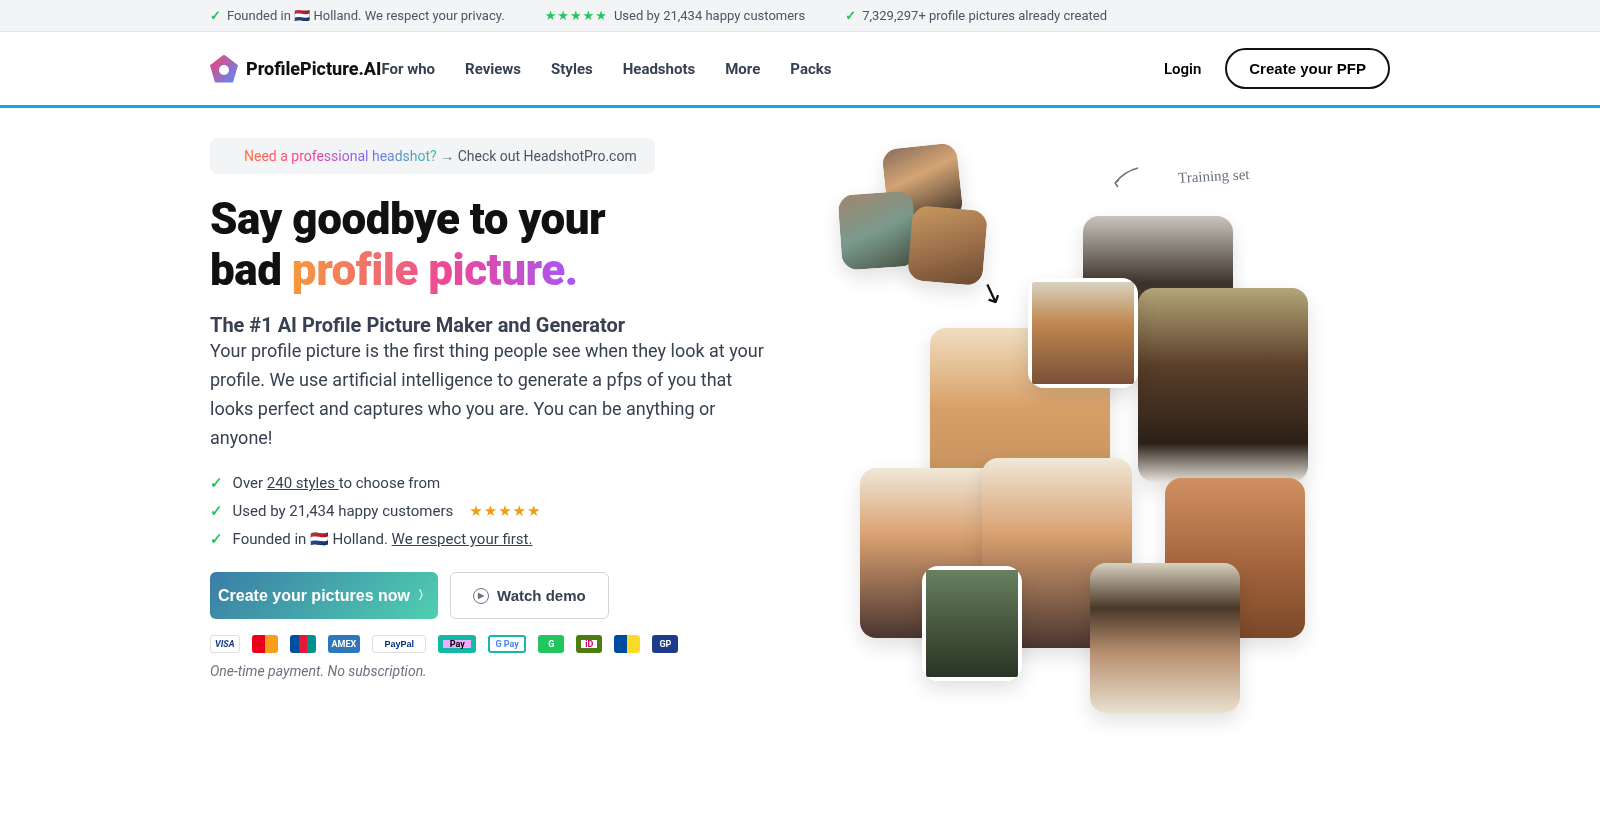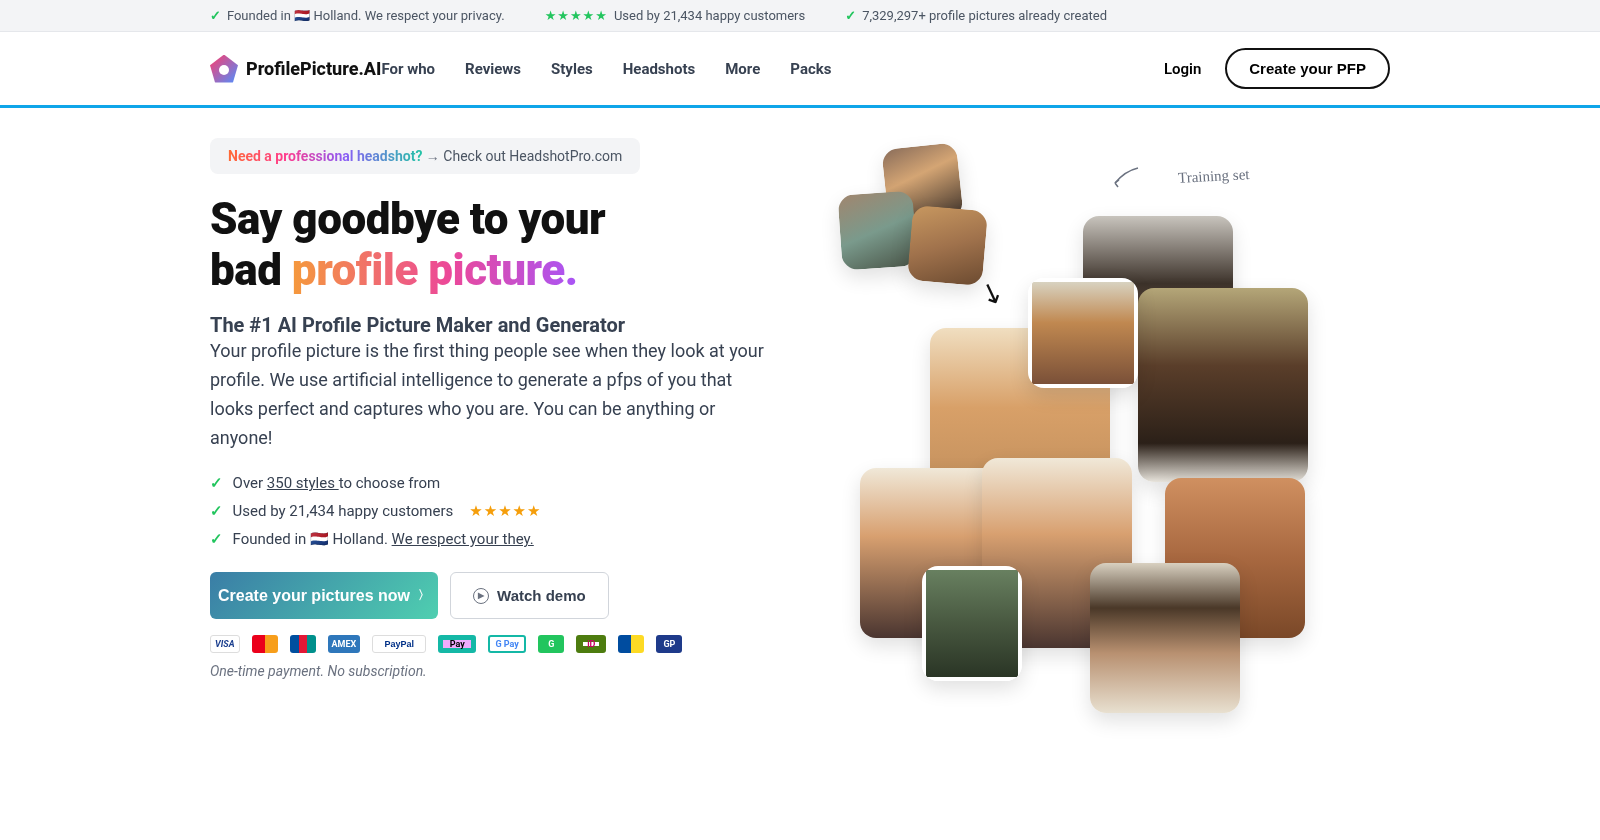--- a/index.html
+++ b/index.html
@@ -21,21 +21,21 @@
 .nav { display: flex; gap: 30px; font-weight: 700; font-size: 15px; color: #374151; }
 .nav a { text-decoration: none; color: #374151; cursor: pointer; }
 .header-right { margin-left: auto; display: flex; align-items: center; gap: 24px; }
 .login { font-weight: 600; font-size: 15px; color: #000000; cursor: pointer; }
 .cta-header { border: 2px solid #111; border-radius: 28px; padding: 10px 22px; font-weight: 700; font-size: 15px; cursor: pointer; background: #fff; }
 
 
 .hero { max-width: 1220px; margin: 0 auto; display: flex; padding: 30px 20px 40px; gap: 40px; }
 .hero-left { flex: 0 0 560px; }
 .promo-banner { display: inline-block; background: #f3f4f6; border-radius: 8px; padding: 10px 18px; font-size: 14px; color: #4b5563; margin-bottom: 20px; }
-.promo-gradient { background: linear-gradient(90deg, #ff6b35 0%, #ff3b8f 30%, #8b5cf6 60%, #22c3a6 100%); -webkit-background-clip: text; background-clip: text; -webkit-text-fill-color: transparent; font-weight: 700; }
+.promo-gradient { background: linear-gradient(90deg, #ff6b35 0%, #ff3b8f 30%, #8b5cf6 60%, #22c3a6 100%); -webkit-background-clip: text; background-clip: text; -webkit-text-fill-color: transparent; font-weight: 400; margin-left: 16px; }
 .arrow { color: #6b7280; }
 .headline { font-size: 44px; font-weight: 900; line-height: 1.15; letter-spacing: -0.5px; color: #111; margin-bottom: 18px; }
 .headline-gradient { background: linear-gradient(90deg, #f5993c 0%, #ec4899 55%, #a855f7 100%); -webkit-background-clip: text; background-clip: text; -webkit-text-fill-color: transparent; }
 .subhead { font-size: 20px; font-weight: 700; color: #374151; }
 .body-text { font-size: 18px; line-height: 1.6; color: #374151; margin-bottom: 22px; }
 .features { list-style: none; margin-bottom: 24px; }
 .features li { display: flex; align-items: center; gap: 10px; font-size: 15px; color: #374151; margin-bottom: 10px; }
 .features .underline { text-decoration: underline; }
 .stars-orange { color: #f59e0b; letter-spacing: 1px; margin-left: 6px; }
 .cta-row { display: flex; gap: 12px; margin-bottom: 16px; }
@@ -46,21 +46,21 @@
 .payments { display: flex; gap: 12px; align-items: center; margin-bottom: 10px; flex-wrap: wrap; }
 .pay-badge { display: inline-flex; align-items: center; justify-content: center; height: 18px; padding: 0 4px; font-size: 9px; font-weight: 700; border-radius: 3px; color: #fff; min-width: 26px; }
 .visa { background: #fff; color: #1a3e8e; border: 1px solid #ddd; font-style: italic; }
 .mc { background: linear-gradient(90deg, #eb001b 50%, #f79e1b 50%); }
 .union { background: linear-gradient(90deg, #004f9f 33%, #e21836 33% 66%, #00908c 66%); }
 .amex { background: #2e77bb; }
 .paypal { background: #fff; color: #003087; border: 1px solid #ddd; font-family: sans-serif; min-width: 54px; }
 .apay { background: #f0abfc; color: #000; border: 5px solid #14b8a6; min-width: 38px; text-align: right; }
 .gpay { background: #fff; color: #4285f4; border: 2px solid #14b8a6; min-width: 38px; }
 .gr { background: #22c55e; }
-.ideal { background: #fff; border: 7px solid #4d7c0f; color: #cc0066; }
+.ideal { background: #fff; border: 5px solid #4d7c0f; color: #cc0066; }
 .banc { background: linear-gradient(90deg, #004c9f 50%, #fdda24 50%); }
 .gp { background: #1e3a8a; color: #fff; }
 .fineprint { font-size: 14px; font-style: italic; color: #6b7280; }
 
 
 .hero-right { flex: 1; position: relative; min-height: 580px; }
 .card { position: absolute; border-radius: 16px; box-shadow: 0 8px 20px rgba(0,0,0,0.12); overflow: hidden; }
 .training-label { position: absolute; top: 30px; right: 140px; font-family: "Comic Sans MS", cursive; font-size: 15px; color: #6b7280; transform: rotate(-3deg); }
 .arrow-curve { position: absolute; top: 25px; right: 250px; width: 30px; height: 30px; }
 .arrow-down { position: absolute; top: 138px; left: 170px; font-size: 28px; color: #111; transform: rotate(20deg); font-family: cursive; }
@@ -130,32 +130,32 @@
     <h1 class="headline">
       <span>Say goodbye to your</span><br>
       <span>bad </span><span class="headline-gradient">profile picture.</span>
     </h1>
     <h2 class="subhead">The #1 AI Profile Picture Maker and Generator</h2>
     <p class="body-text">Your profile picture is the first thing people see when they look at your profile. We use artificial intelligence to generate a pfps of you that looks perfect and captures who you are. You can be anything or anyone!</p>
     <ul class="features">
       <li>
         <span class="check-icon">✓</span>
         <span>
-          <span>Over </span><span class="underline">350 styles </span><span>to choose from</span>
+          <span>Over </span><span class="underline">240 styles </span><span>to choose from</span>
         </span>
       </li>
       <li>
         <span class="check-icon">✓</span>
         <span>Used by 21,434 happy customers</span>
         <span class="stars-orange">★★★★★</span>
       </li>
       <li>
         <span class="check-icon">✓</span>
         <span>
-          <span>Founded in 🇳🇱 Holland. </span><span class="underline">We respect your they.</span>
+          <span>Founded in 🇳🇱 Holland. </span><span class="underline">We respect your first.</span>
         </span>
       </li>
     </ul>
     <div class="cta-row">
       <button class="cta-primary">
         <span>Create your pictures now</span>
         <span class="chevron">〉</span>
       </button>
       <button class="cta-secondary">
         <span class="play-circle">▶</span>

